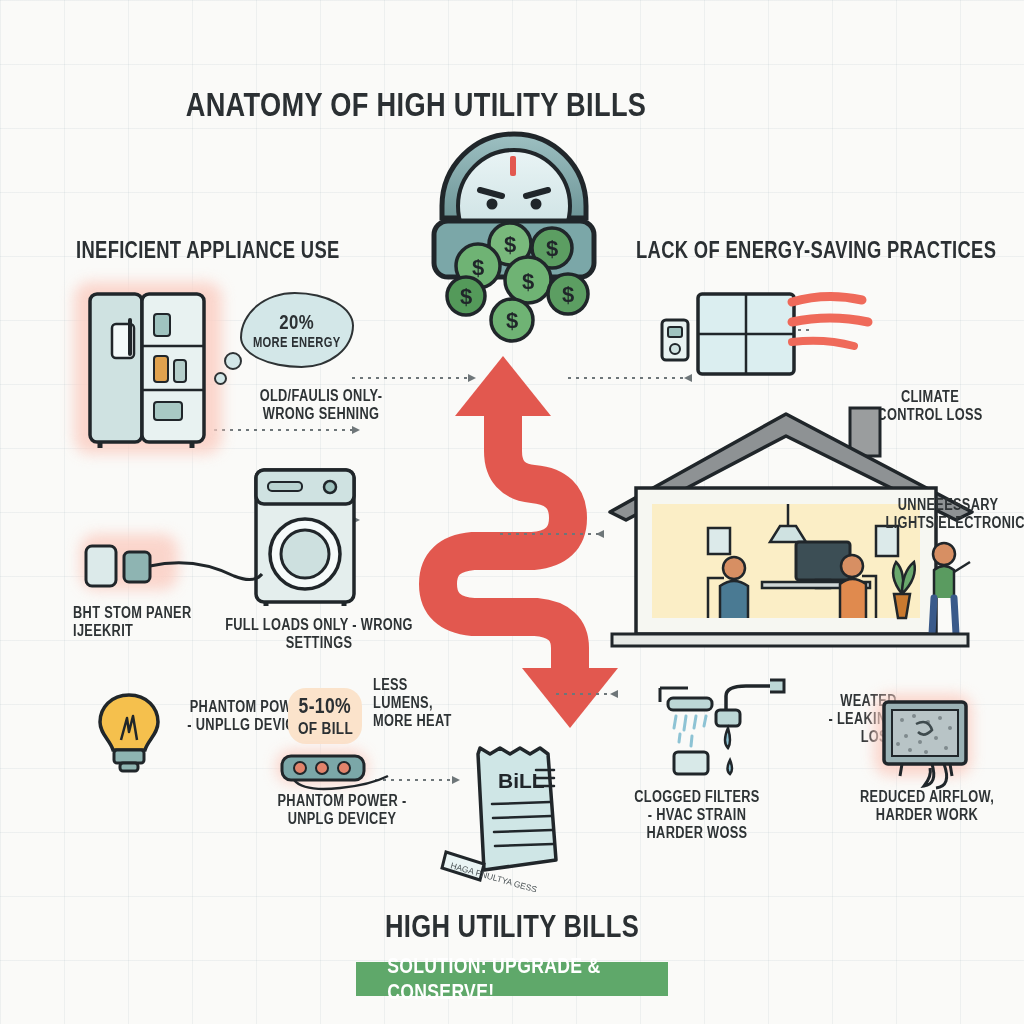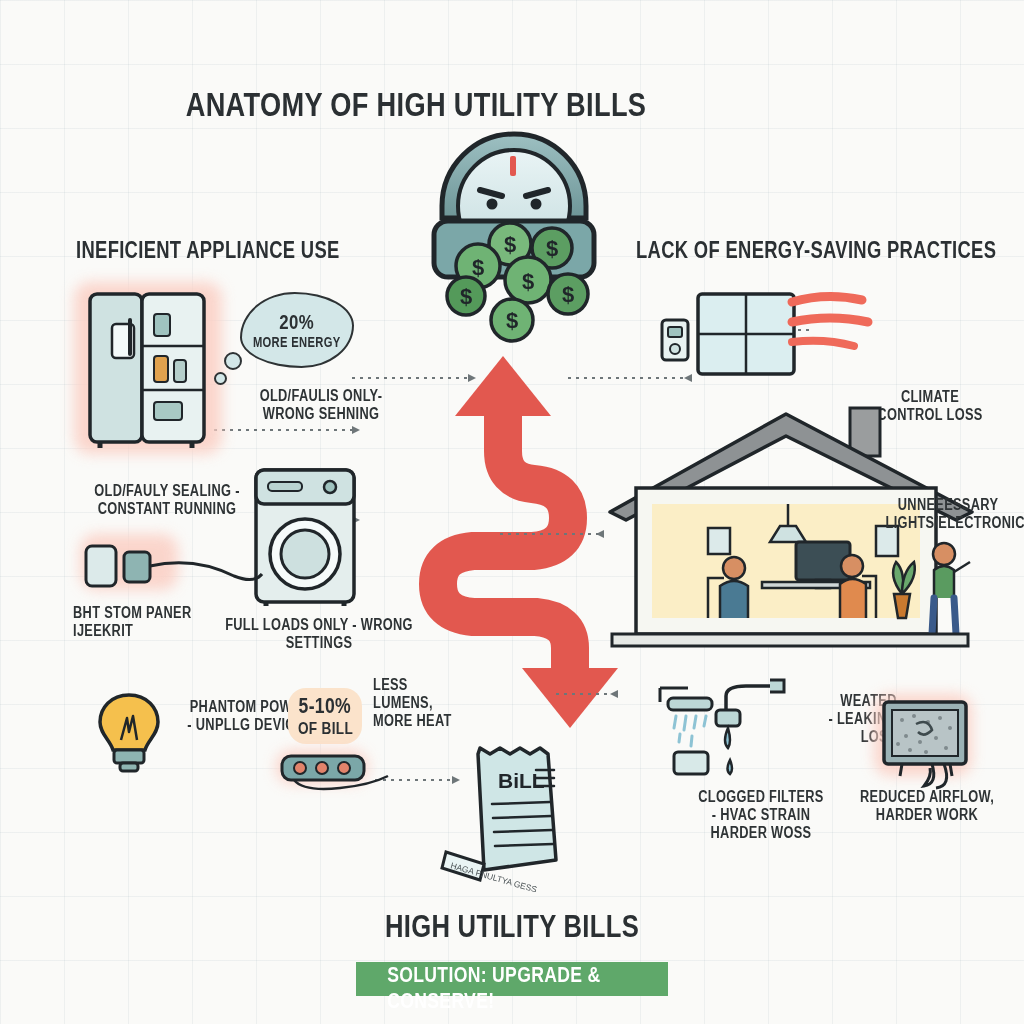--- a/index.html
+++ b/index.html
@@ -52,21 +52,21 @@
     color:#2b3033;
   }
   .tag-orange .big{font-size:22px;font-weight:700;}
   .tag-orange .sm{font-size:17px;font-weight:700;}
   
   .glow{
     position:absolute;border-radius:16px;background:#fbcfc4;filter:blur(7px);opacity:.85;
   }
   
   #solution-banner{
-    background:#5fa86a;color:#fff;display:flex;justify-content:center;
+    background:#5fa86a;color:#fff;display:flex;align-items:center;justify-content:center;
     font-size:22px;letter-spacing:.6px;text-transform:uppercase;
   }
   svg{display:block;overflow:visible}
 </style>
 </head>
 <body>
 
 <div id="page">
 
   <div class="abs" style="left:0;top:48px;width:832px;margin-top:37px;">
@@ -200,24 +200,20 @@
     <div class="cond sm">MORE ENERGY</div>
   </div>
   <div class="dot1" style="left:224px;top:352px;width:14px;height:14px;"></div>
   <div class="dot2" style="left:214px;top:372px;width:9px;height:9px;"></div>
 
   <div class="abs" style="left:236px;top:387px;width:170px;">
     <div class="cond lbl c" style="white-space:pre-line;">OLD/FAULIS ONLY-
 WRONG SEHNING</div>
   </div>
 
-  <div class="abs" style="left:72px;top:482px;width:190px;">
-    <div class="cond lbl c" style="white-space:pre-line;">OLD/FAULY SEALING -
-CONSTANT RUNNING</div>
-  </div>
 
   <div class="abs" style="left:252px;top:466px;">
     <svg width="106" height="140" viewBox="0 0 106 140">
       <rect x="4" y="4" width="98" height="132" rx="8" fill="#e4eeed" stroke="#20262a" stroke-width="3.5"></rect>
       <rect x="4" y="4" width="98" height="34" rx="8" fill="#cfe2e1" stroke="#20262a" stroke-width="3.5"></rect>
       <circle cx="78" cy="21" r="6" fill="#9fc3bf" stroke="#20262a" stroke-width="2.5"></circle>
       <rect x="16" y="16" width="34" height="9" rx="4" fill="#b9d3d0" stroke="#20262a" stroke-width="2"></rect>
       <circle cx="53" cy="88" r="35" fill="#f6fbfb" stroke="#20262a" stroke-width="3.5"></circle>
       <circle cx="53" cy="88" r="24" fill="#cde0df" stroke="#20262a" stroke-width="3"></circle>
       <line x1="14" y1="136" x2="14" y2="140" stroke="#20262a" stroke-width="5"></line>
@@ -273,20 +269,24 @@
     <svg width="110" height="42" viewBox="0 0 110 42">
       <rect x="2" y="4" width="82" height="24" rx="9" fill="#7ba7a8" stroke="#20262a" stroke-width="3"></rect>
       <circle cx="20" cy="16" r="6" fill="#e2836b" stroke="#20262a" stroke-width="2"></circle>
       <circle cx="42" cy="16" r="6" fill="#e2836b" stroke="#20262a" stroke-width="2"></circle>
       <circle cx="64" cy="16" r="6" fill="#e2836b" stroke="#20262a" stroke-width="2"></circle>
       <path d="M14 28 Q24 40 60 36 Q90 33 108 24" fill="none" stroke="#20262a" stroke-width="2.5"></path>
     </svg>
   </div>
 
 
+  <div class="abs" style="left:252px;top:792px;width:180px;">
+    <div class="cond lbl c" style="white-space:pre-line;">PHANTOM POWER -
+UNPLG DEVICEY</div>
+  </div>
 
   <div class="abs" style="left:440px;top:744px;">
     <svg width="146" height="136" viewBox="0 0 146 136">
       <path d="M38 10 L40 4 L50 10 L60 4 L70 10 L80 4 L90 10 L100 4 L108 10
                L116 116 L44 126 Z" fill="#cfe6e6" stroke="#20262a" stroke-width="3.5" stroke-linejoin="round"></path>
       <text x="58" y="44" class="billtxt" font-family="Liberation Sans, sans-serif" font-weight="700" font-size="21" fill="#20262a">BiLL</text>
       <g stroke="#20262a" stroke-width="2.5" stroke-linecap="round">
         <line x1="96" y1="26" x2="114" y2="26"></line>
         <line x1="96" y1="34" x2="114" y2="34"></line>
         <line x1="96" y1="42" x2="114" y2="42"></line>
@@ -427,21 +427,21 @@
           <circle cx="46" cy="54" r="2"></circle>
           <circle cx="18" cy="46" r="2"></circle>
       </g>
       <path d="M36 26 Q48 20 52 32 Q44 40 38 34" fill="none" stroke="#3e4a4d" stroke-width="2.5"></path>
       <path d="M22 66 L20 78 M70 66 L72 78" stroke="#20262a" stroke-width="3"></path>
       <path d="M52 66 Q58 86 44 88 Q52 78 50 70" fill="none" stroke="#20262a" stroke-width="3"></path>
       <path d="M64 66 Q72 88 56 90" fill="none" stroke="#20262a" stroke-width="3"></path>
     </svg>
   </div>
 
-  <div class="abs" style="left:658px;top:788px;width:206px;">
+  <div class="abs" style="left:594px;top:788px;width:206px;">
     <div class="cond lbl c" style="white-space:pre-line;">CLOGGED FILTERS
 - HVAC STRAIN
 HARDER WOSS</div>
   </div>
 
   <div class="abs" style="left:832px;top:788px;width:190px;">
     <div class="cond lbl c" style="white-space:pre-line;">REDUCED AIRFLOW,
 HARDER WORK</div>
   </div>
 

